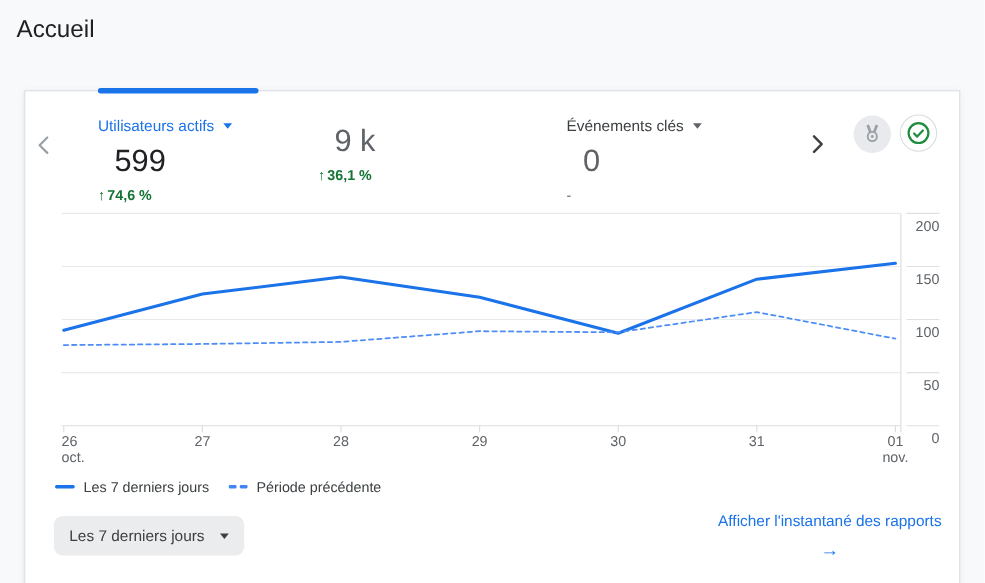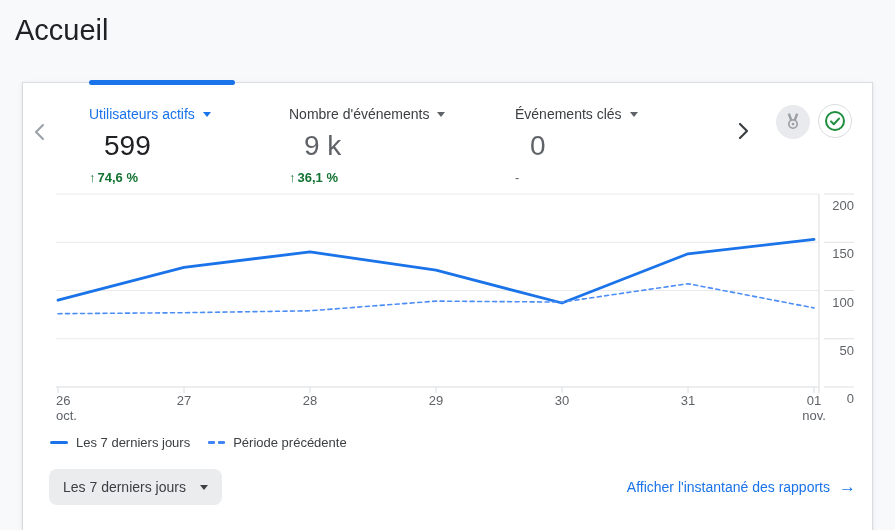--- a/index.html
+++ b/index.html
@@ -6,21 +6,21 @@
   html,body { width:895px; height:530px; }
   body {
     background:#f8f9fa;
     font-family:"Liberation Sans", sans-serif;
     color:#202124;
     position:relative;
     overflow:hidden;
   }
   .page-title {
     position:absolute; left:15px; top:14px;
-    font-size:29px; font-weight:400; color:#202124;
+    font-size:22px; font-weight:400; color:#202124;
   }
   .card {
     position:absolute; left:22px; top:82px; width:851px; height:458px;
     background:#ffffff; border:1px solid #dadce0; border-radius:0;
     box-shadow:0 1px 2px rgba(60,64,67,.10), 0 1px 6px rgba(60,64,67,.06);
   }
   .tab-indicator {
     position:absolute; left:66px; top:-3px; width:146px; height:5px;
     background:#1a73e8; border-radius:3px;
   }
@@ -70,21 +70,21 @@
     display:flex; align-items:center; justify-content:space-between;
   }
   .range-btn {
     height:36px; padding:0 14px; border:none; border-radius:8px;
     background:#ebecee; color:#3c4043; font-size:14px;
     font-family:"Liberation Sans", sans-serif;
     display:flex; align-items:center; gap:14px; cursor:pointer;
   }
   .snapshot-link {
     color:#1a73e8; font-size:14px; font-weight:500; text-decoration:none;
-    display:flex; align-items:center; gap:9px; cursor:pointer;
+    display:flex; align-items:center; gap:9px; cursor:pointer;flex-direction:column;
   }
   .snapshot-link .arrow-glyph { font-size:17px; font-weight:400; }
 </style>
 </head>
 <body>
 
 <div class="page-title">Accueil</div>
 
 <div class="card">
   <div class="tab-indicator"></div>
@@ -100,24 +100,20 @@
       <span>Utilisateurs actifs</span>
       <span class="caret blue"></span>
     </div>
     <div class="metric-value dark">599</div>
     <div class="metric-delta">
       <span class="up-arrow">↑</span><span>74,6 %</span>
     </div>
   </div>
 
   <div class="metric m2">
-    <div class="metric-label">
-      <span>Nombre d'événements</span>
-      <span class="caret"></span>
-    </div>
     <div class="metric-value">9 k</div>
     <div class="metric-delta">
       <span class="up-arrow">↑</span><span>36,1 %</span>
     </div>
   </div>
 
   <div class="metric m3">
     <div class="metric-label">
       <span>Événements clés</span>
       <span class="caret"></span>

